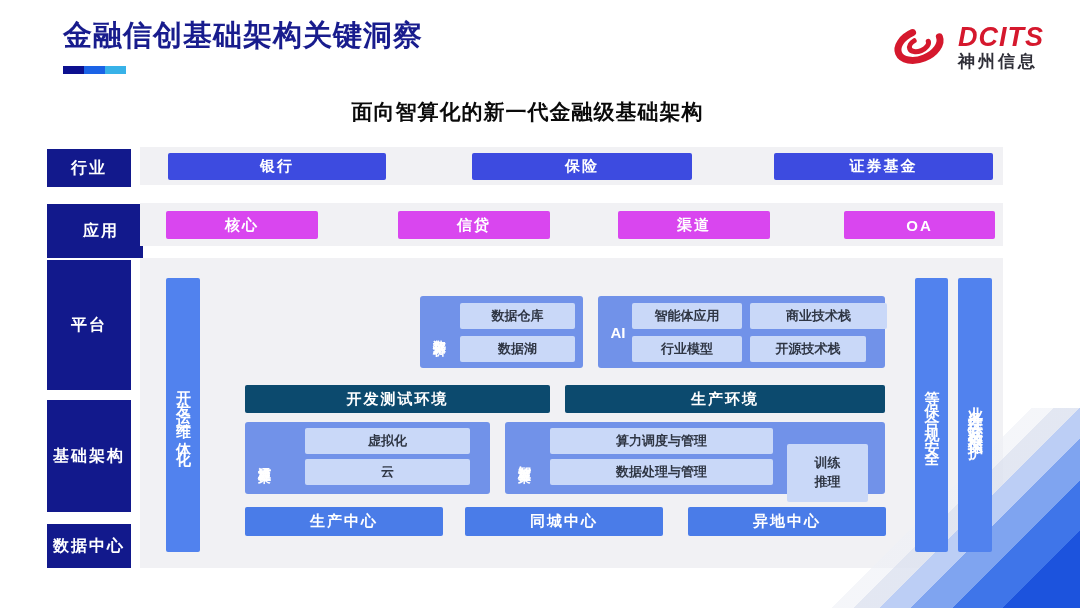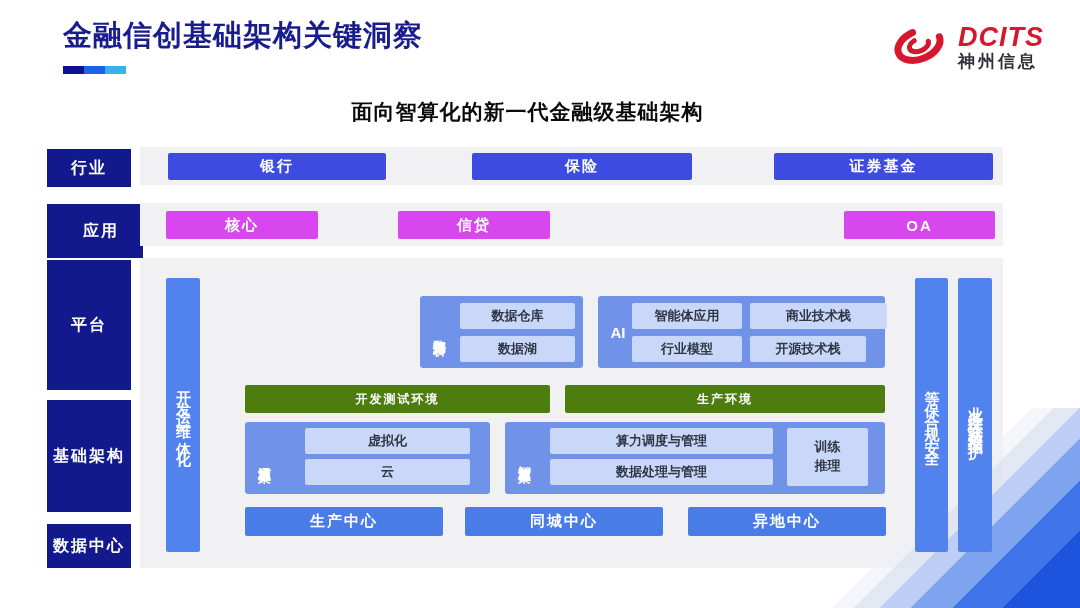--- a/index.html
+++ b/index.html
@@ -28,21 +28,21 @@
   
   .panel{left:140px;top:258px;width:863px;height:310px;background:#F1F1F4;}
   .vbar{position:absolute;z-index:2;background:#5182EE;color:#fff;font-weight:700;font-size:15px;
         display:flex;align-items:center;justify-content:center;border-radius:2px;
         writing-mode:vertical-rl;text-orientation:upright;}
   .section{position:absolute;z-index:2;background:#7192E9;border-radius:3px;}
   .section-label{position:absolute;color:#fff;font-weight:700;
         writing-mode:vertical-rl;text-orientation:upright;display:flex;align-items:center;justify-content:center;}
   .inner{position:absolute;background:#C9D8F8;border-radius:2px;color:#2F3644;font-weight:600;font-size:13px;
         display:flex;align-items:center;justify-content:center;}
-  .envbar{position:absolute;z-index:2;background:#4d7c0f;color:#fff;font-weight:700;font-size:12px;
+  .envbar{position:absolute;z-index:2;background:#0c4a6e;color:#fff;font-weight:700;font-size:15px;
         display:flex;align-items:center;justify-content:center;border-radius:2px;letter-spacing:2px;}
   .dc-btn{position:absolute;z-index:2;background:#4A7CE8;color:#fff;font-weight:700;font-size:15px;
         display:flex;align-items:center;justify-content:center;border-radius:2px;letter-spacing:2px;}
   
   .corner-decoration{right:0;bottom:0;width:250px;height:200px;z-index:1;
     background:linear-gradient(315deg,
       #1C53DD 0px,#1C53DD 55px,
       #3F75E9 55px,#3F75E9 90px,
       #7FA4F0 90px,#7FA4F0 120px,
       #BCCEF5 120px,#BCCEF5 142px,
@@ -82,20 +82,21 @@
 <div class="abs strip" style="left:140px;top:147px;width:863px;height:38px;">
   <div class="btn btn-dark" style="left:28px;top:6px;width:218px;height:27px;">银行</div>
   <div class="btn btn-dark" style="left:332px;top:6px;width:220px;height:27px;">保险</div>
   <div class="btn btn-dark" style="left:634px;top:6px;width:219px;height:27px;">证券基金</div>
 </div>
 
 <div class="abs navy-label" style="left:47px;top:204px;width:84px;height:54px;padding-left:12px;">应用</div>
 <div class="abs strip" style="left:140px;top:203px;width:863px;height:43px;">
   <div class="btn btn-mid" style="left:26px;top:8px;width:152px;height:28px;">核心</div>
   <div class="btn btn-mid" style="left:258px;top:8px;width:152px;height:28px;">信贷</div>
+  <div class="btn btn-mid" style="left:478px;top:8px;width:152px;height:28px;">渠道</div>
   <div class="btn btn-mid" style="left:704px;top:8px;width:151px;height:28px;">OA</div>
 </div>
 
 <div class="abs navy-label" style="left:47px;top:260px;width:84px;height:130px;">平台</div>
 <div class="abs navy-label" style="left:47px;top:400px;width:84px;height:112px;">基础架构</div>
 <div class="abs navy-label" style="left:47px;top:524px;width:84px;height:44px;">数据中心</div>
 
 <div class="abs panel">
 
   <div class="vbar" style="left:26px;top:20px;width:34px;height:274px;letter-spacing:10px;">开发运维一体化</div>
@@ -123,21 +124,21 @@
   <div class="section" style="left:105px;top:164px;width:245px;height:72px;">
     <div class="section-label" style="left:7px;top:0;width:24px;height:72px;font-size:13px;letter-spacing:1px;">通算框架</div>
     <div class="inner" style="left:60px;top:6px;width:165px;height:26px;">虚拟化</div>
     <div class="inner" style="left:60px;top:37px;width:165px;height:26px;">云</div>
   </div>
 
   <div class="section" style="left:365px;top:164px;width:380px;height:72px;">
     <div class="section-label" style="left:7px;top:0;width:24px;height:72px;font-size:13px;letter-spacing:1px;">智算框架</div>
     <div class="inner" style="left:45px;top:6px;width:223px;height:26px;">算力调度与管理</div>
     <div class="inner" style="left:45px;top:37px;width:223px;height:26px;">数据处理与管理</div>
-    <div class="inner" style="left:282px;top:6px;width:81px;height:58px;flex-direction:column;line-height:1.45;">
+    <div class="inner" style="left:282px;top:22px;width:81px;height:58px;flex-direction:column;line-height:1.45;">
       <span>训练</span>
       <span>推理</span>
     </div>
   </div>
 
   <div class="dc-btn" style="left:105px;top:249px;width:198px;height:29px;">生产中心</div>
   <div class="dc-btn" style="left:325px;top:249px;width:198px;height:29px;">同城中心</div>
   <div class="dc-btn" style="left:548px;top:249px;width:198px;height:29px;">异地中心</div>
 
 </div>

